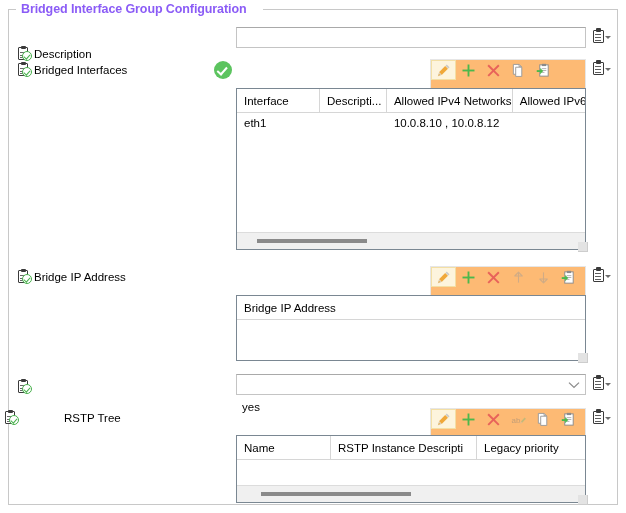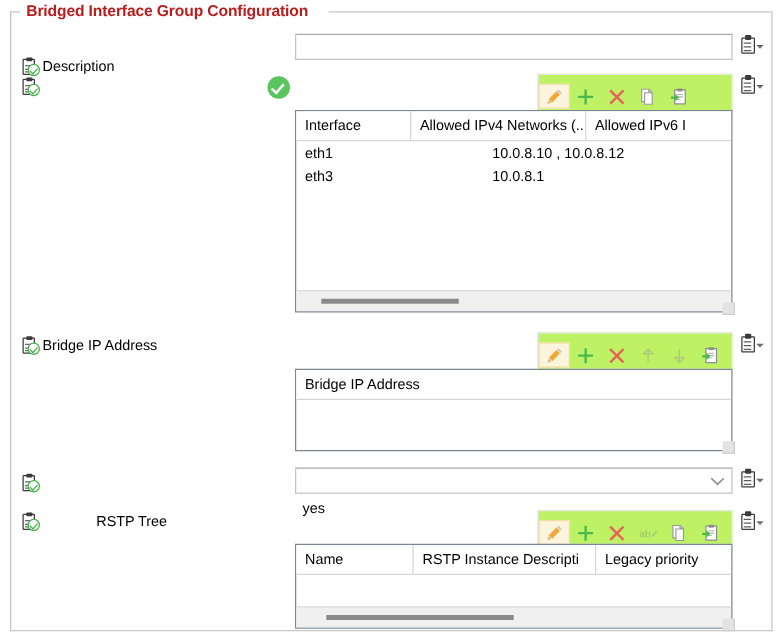--- a/index.html
+++ b/index.html
@@ -43,21 +43,21 @@
     width: 355px;
     height: 1px;
     background: #c8c8c8;
   }
   .group-title {
     position: absolute;
     left: 18px;
     top: 2px;
     font-size: 12.5px;
     font-weight: bold;
-    color: #b91c1c;
+    color: #8b5cf6;
     background: #ffffff;
     padding: 0 3px;
     white-space: nowrap;
     letter-spacing: -0.1px;
   }
 
   
   .row-label {
     position: absolute;
     display: flex;
@@ -183,22 +183,22 @@
     display: flex;
     align-items: center;
     justify-content: center;
   }
   .combo .chev svg { display: block; }
 
   
   .toolbar {
     position: absolute;
     display: flex;
-    align-items: center;
-    background: #bef264;
+    align-items: flex-start;
+    background: #fdba74;
     border: 1px solid #e6e6e6;
     box-sizing: border-box;
     height: 36px;
   }
   .tb-btn {
     width: 25px;
     height: 20px;
     display: flex;
     align-items: center;
     justify-content: center;
@@ -363,20 +363,21 @@
 
 <div class="row-label" style="left:17px; top:62px;">
   <span class="clip-check">
     <span class="cbody"></span>
       <span class="cclip"></span>
     <span class="cline l1"></span>
       <span class="cline l2"></span>
       <span class="cline l3"></span>
     <span class="ccheck"></span>
   </span>
+  <span class="label-text">Bridged Interfaces</span>
 </div>
 
 <div class="status-check" style="left:214px; top:61px;"></div>
 
 <div class="toolbar" style="left:430px; top:59px; width:156px;">
   <div class="tb-btn sel" title="Edit">
     <svg width="15" height="15" viewBox="0 0 16 16">
       <path d="M11.5 1.6l2.9 2.9-1.3 1.3-2.9-2.9z" fill="#c9c9c9"></path>
       <path d="M3.2 9.9l6.6-6.6 2.9 2.9-6.6 6.6z" fill="#f0a83a"></path>
       <path d="M3.2 9.9l2.9 2.9-4.1 1.2z" fill="#d9d9d9"></path>
@@ -420,34 +421,29 @@
     <span class="cd-line cl1"></span>
       <span class="cd-line cl2"></span>
       <span class="cd-line cl3"></span>
   </span>
   <span class="cd-arrow"></span>
 </div>
 
 <div class="grid" style="left:236px; top:88px; width:350px; height:162px;">
   <div class="grid-head">
     <div class="hcell" style="width:92px;">Interface</div>
+    <div class="hcell" style="width:74px;">Descripti...</div>
     <div class="hcell" style="width:140px;">Allowed IPv4 Networks (...</div>
     <div class="hcell" style="width:80px;">Allowed IPv6 I</div>
   </div>
   <div class="grid-body">
     <div class="grow">
       <div class="gcell" style="width:92px;">eth1</div>
       <div class="gcell" style="width:74px;"></div>
       <div class="gcell" style="width:140px;">10.0.8.10 , 10.0.8.12</div>
-      <div class="gcell" style="width:80px;"></div>
-    </div>
-    <div class="grow">
-      <div class="gcell" style="width:92px;">eth3</div>
-      <div class="gcell" style="width:74px;"></div>
-      <div class="gcell" style="width:140px;">10.0.8.1</div>
       <div class="gcell" style="width:80px;"></div>
     </div>
   </div>
   <div class="hscroll">
     <div class="thumb" style="left:20px; width:110px;"></div>
   </div>
 </div>
 <div class="resize-grip" style="left:578px; top:242px;"></div>
 
 <div class="row-label" style="left:17px; top:269px;">
@@ -549,21 +545,21 @@
   <span class="cd-body">
     <span class="cd-rect"></span>
       <span class="cd-clip"></span>
     <span class="cd-line cl1"></span>
       <span class="cd-line cl2"></span>
       <span class="cd-line cl3"></span>
   </span>
   <span class="cd-arrow"></span>
 </div>
 
-<div class="row-label" style="left:17px; top:410px;gap:45px;">
+<div class="row-label" style="left:4px; top:410px;gap:45px;">
   <span class="clip-check">
     <span class="cbody"></span>
       <span class="cclip"></span>
     <span class="cline l1"></span>
       <span class="cline l2"></span>
       <span class="cline l3"></span>
     <span class="ccheck"></span>
   </span>
   <span class="label-text">RSTP Tree</span>
 </div>

